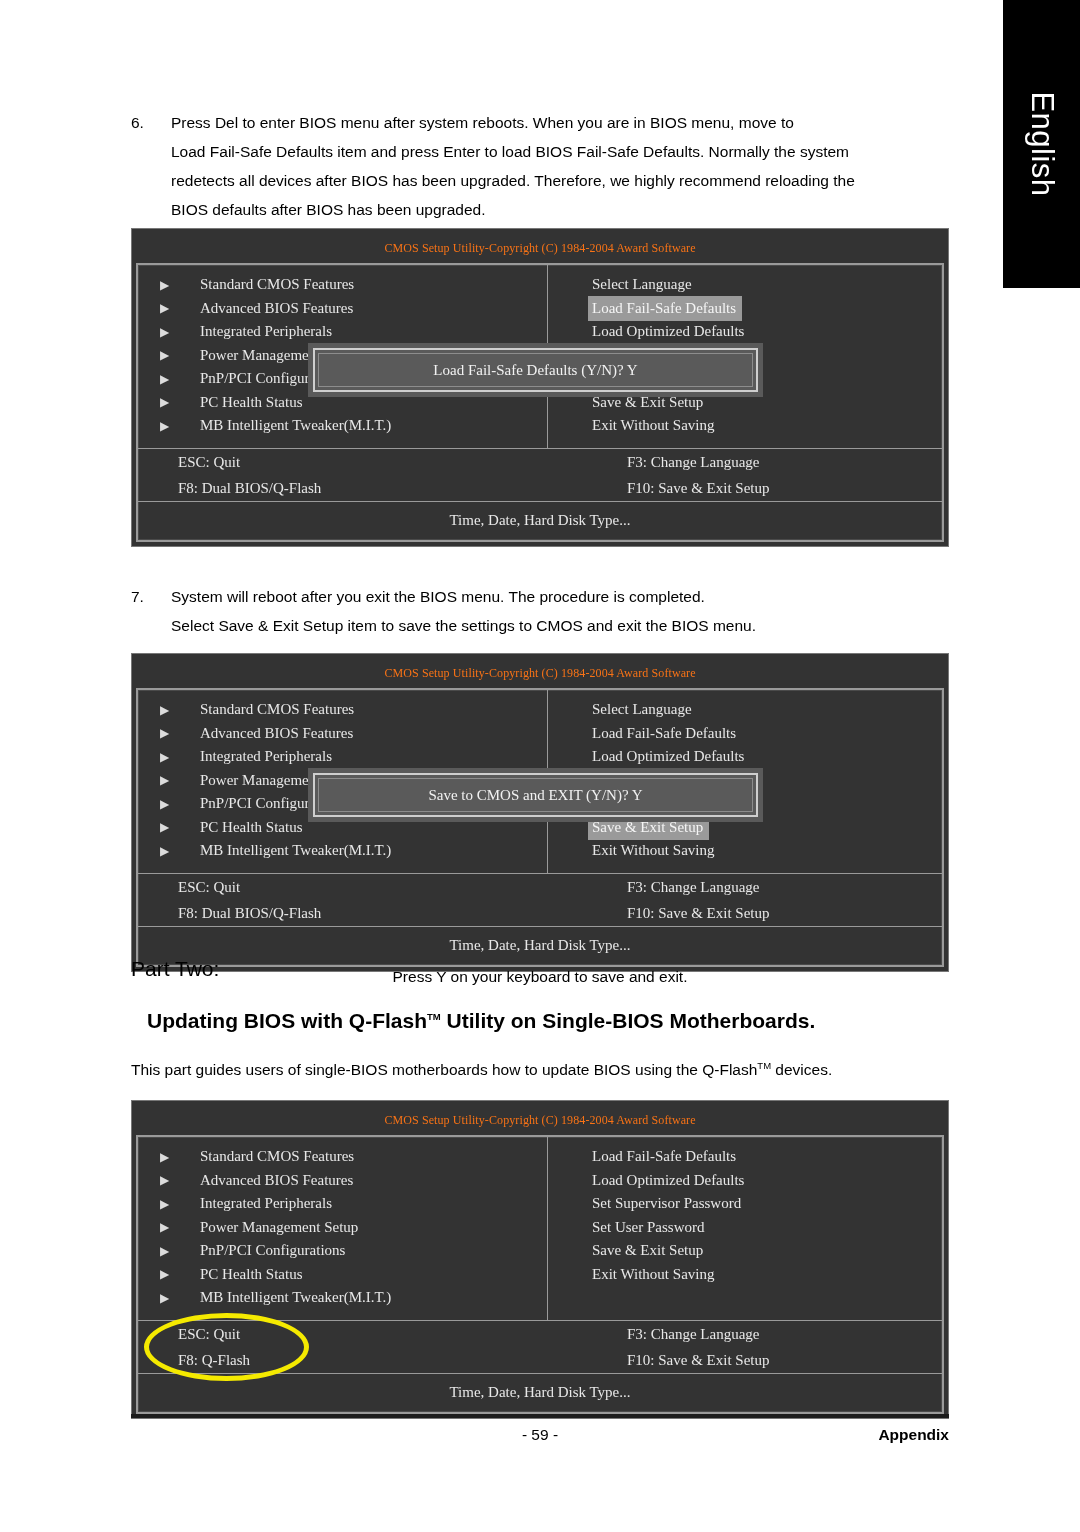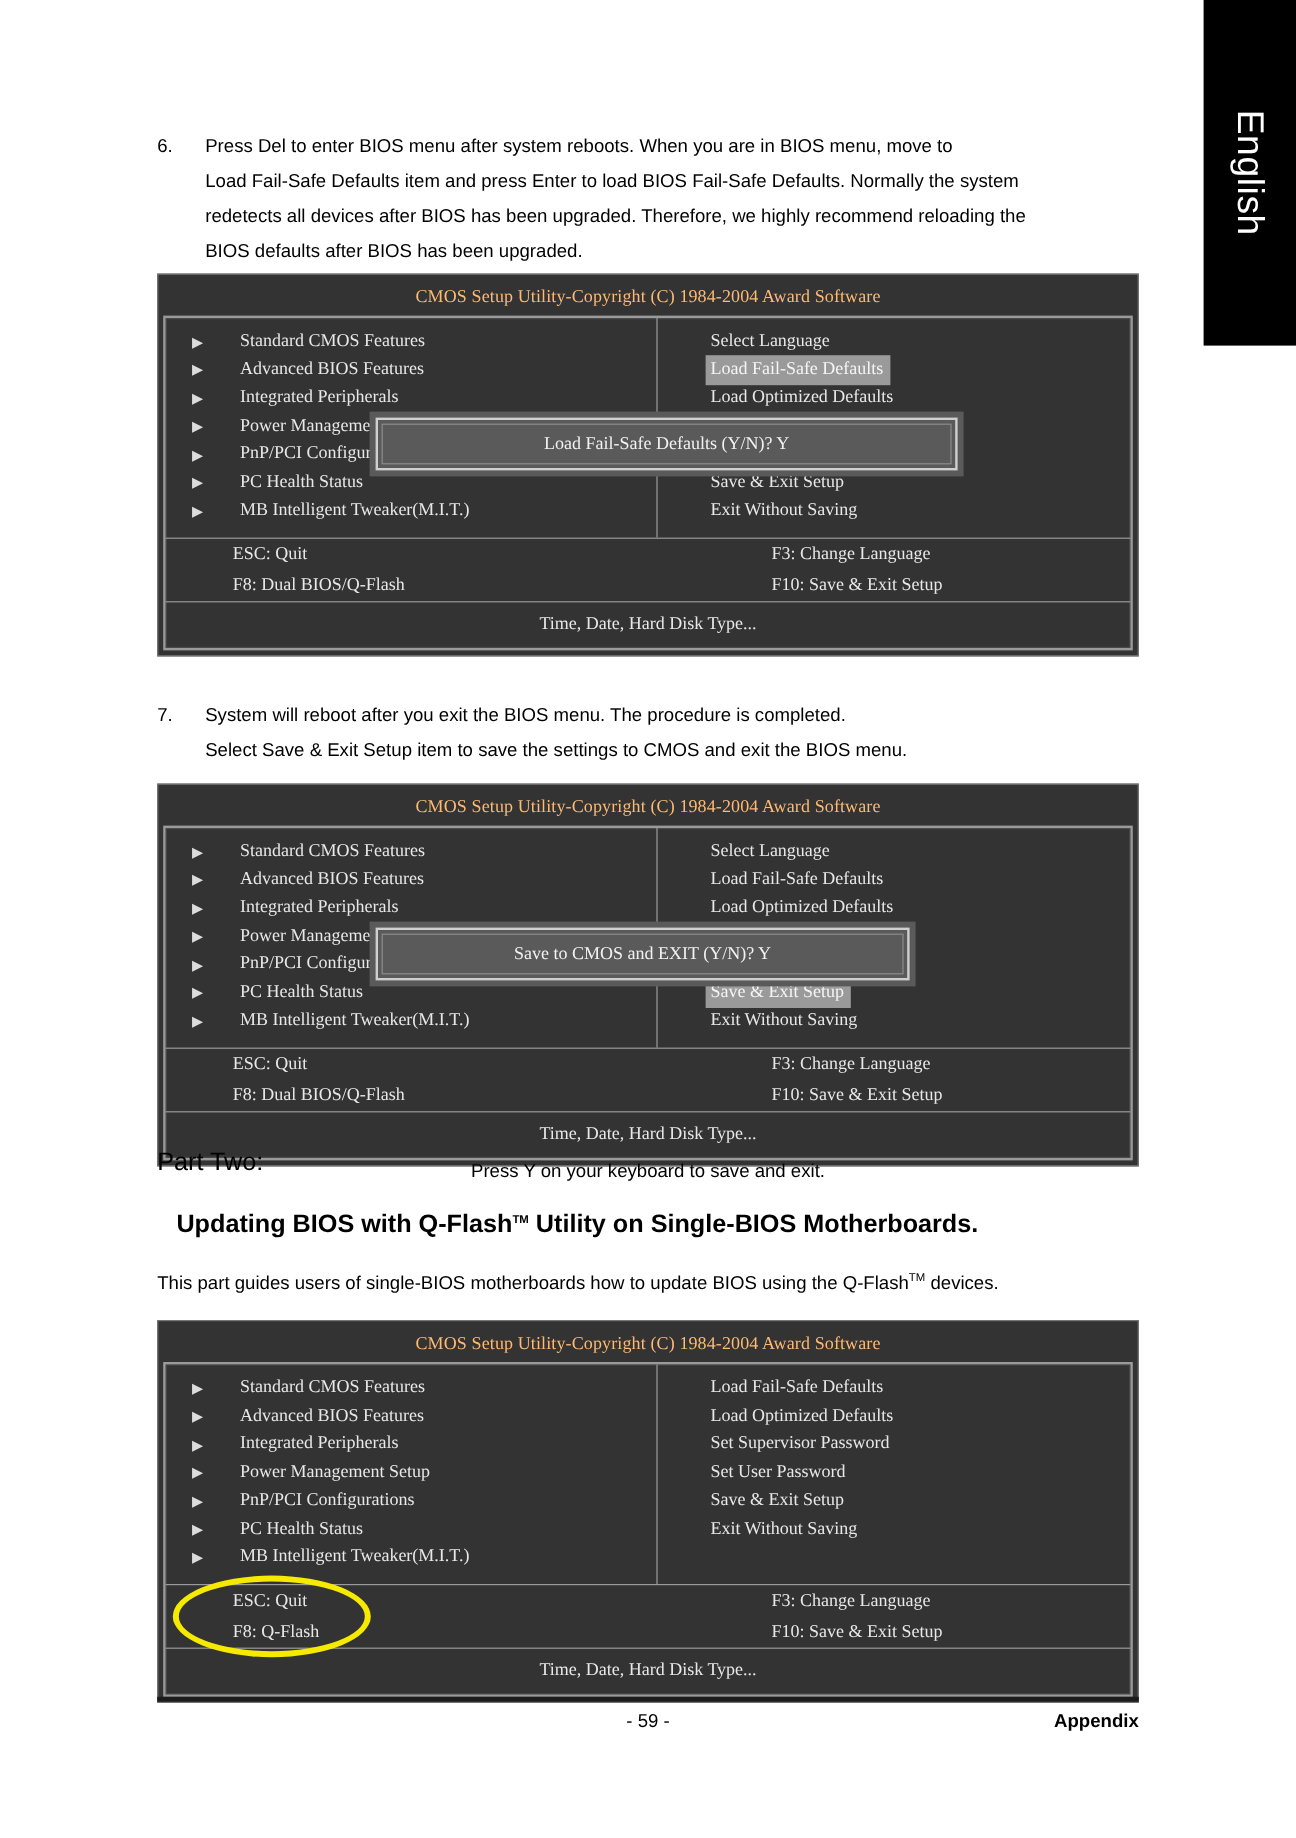--- a/index.html
+++ b/index.html
@@ -97,23 +97,23 @@
     background:#333333;
     border:1px solid #777;
     padding:4px;
     box-sizing:border-box;
     font-family:"Liberation Serif", serif;
     color:#e8e8e8;
     user-select:none;
   }
   .bios-title{
     text-align:center;
-    font-size:15px;
+    font-size:12px;
     line-height:30px;
-    color:#fdba74;
+    color:#f97316;
     letter-spacing:0.1px;
   }
   .bios-frame{
     border:2px solid #9a9a9a;
     box-shadow:inset 0 0 0 1px #4a4a4a;
     background:#333333;
     position:relative;
   }
   .bios-main{
     display:flex;
@@ -157,21 +157,20 @@
     border-bottom:1px solid #9a9a9a;
   }
   .bios-keyrow{
     display:flex;
     font-size:15px;
     line-height:26px;
   }
   .bios-keyrow .k-left{
     flex:0 0 409px;
     padding-left:40px;
-    margin-left:16px;
   }
   .bios-keyrow .k-right{
     flex:1;
     padding-left:40px;
   }
   .bios-foot{
     text-align:center;
     font-size:15px;
     line-height:30px;
     padding:3px 0 5px 0;
@@ -307,21 +306,21 @@
               <span class="label">Set User Password</span>
             </div>
           <div class="bios-item">
               <span class="label">Save &amp; Exit Setup</span>
             </div>
           <div class="bios-item">
               <span class="label">Exit Without Saving</span>
             </div>
         </div>
 
-        <div class="bios-dialog" style="left:170px;top:78px;width:495px;">
+        <div class="bios-dialog" style="left:170px;top:78px;width:455px;">
           <div class="inner">
             <div class="inner2">Load Fail-Safe Defaults (Y/N)? Y</div>
           </div>
         </div>
       </div>
       <div class="bios-keys">
         <div class="bios-keyrow">
           <div class="k-left">ESC: Quit</div>
           <div class="k-right">F3: Change Language</div>
         </div>

